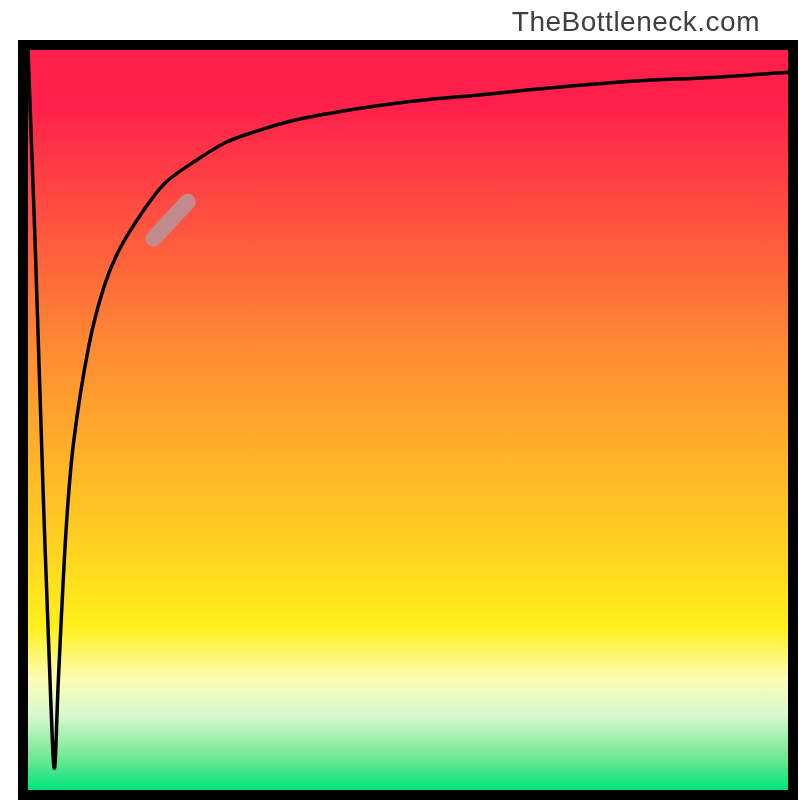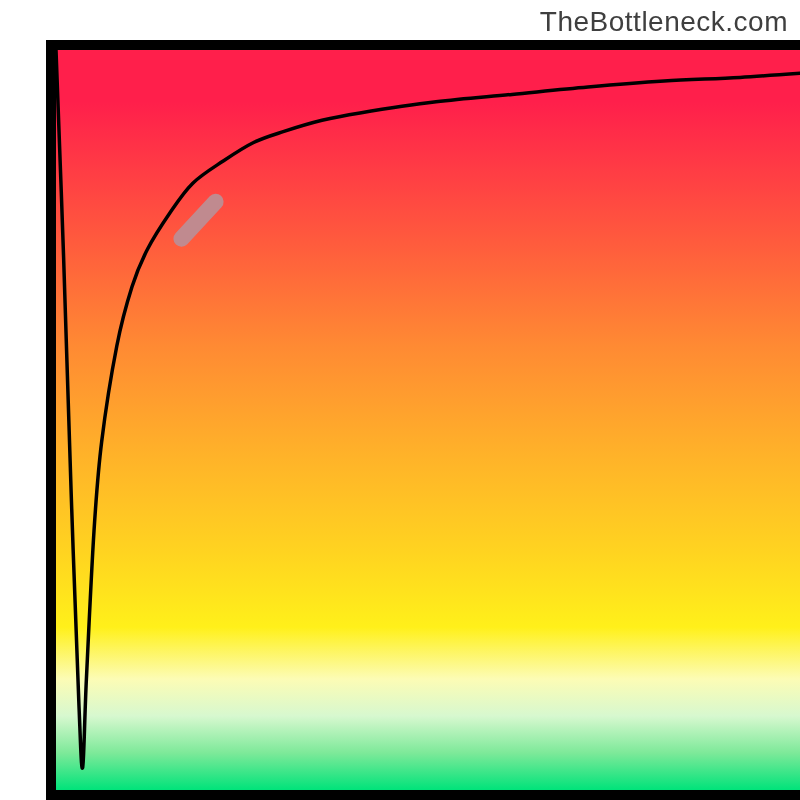--- a/index.html
+++ b/index.html
@@ -8,21 +8,20 @@
     width: 800px;
     height: 800px;
     background: #ffffff;
     font-family: Arial, Helvetica, sans-serif;
     overflow: hidden;
   }
   .stage {
     position: relative;
     width: 772px;
     height: 800px;
-    margin-left: 28px;
   }
   .attribution {
     position: absolute;
     top: 6px;
     right: 12px;
     font-size: 28px;
     font-weight: 500;
     color: #3f3f3f;
     letter-spacing: 0.5px;
   }

